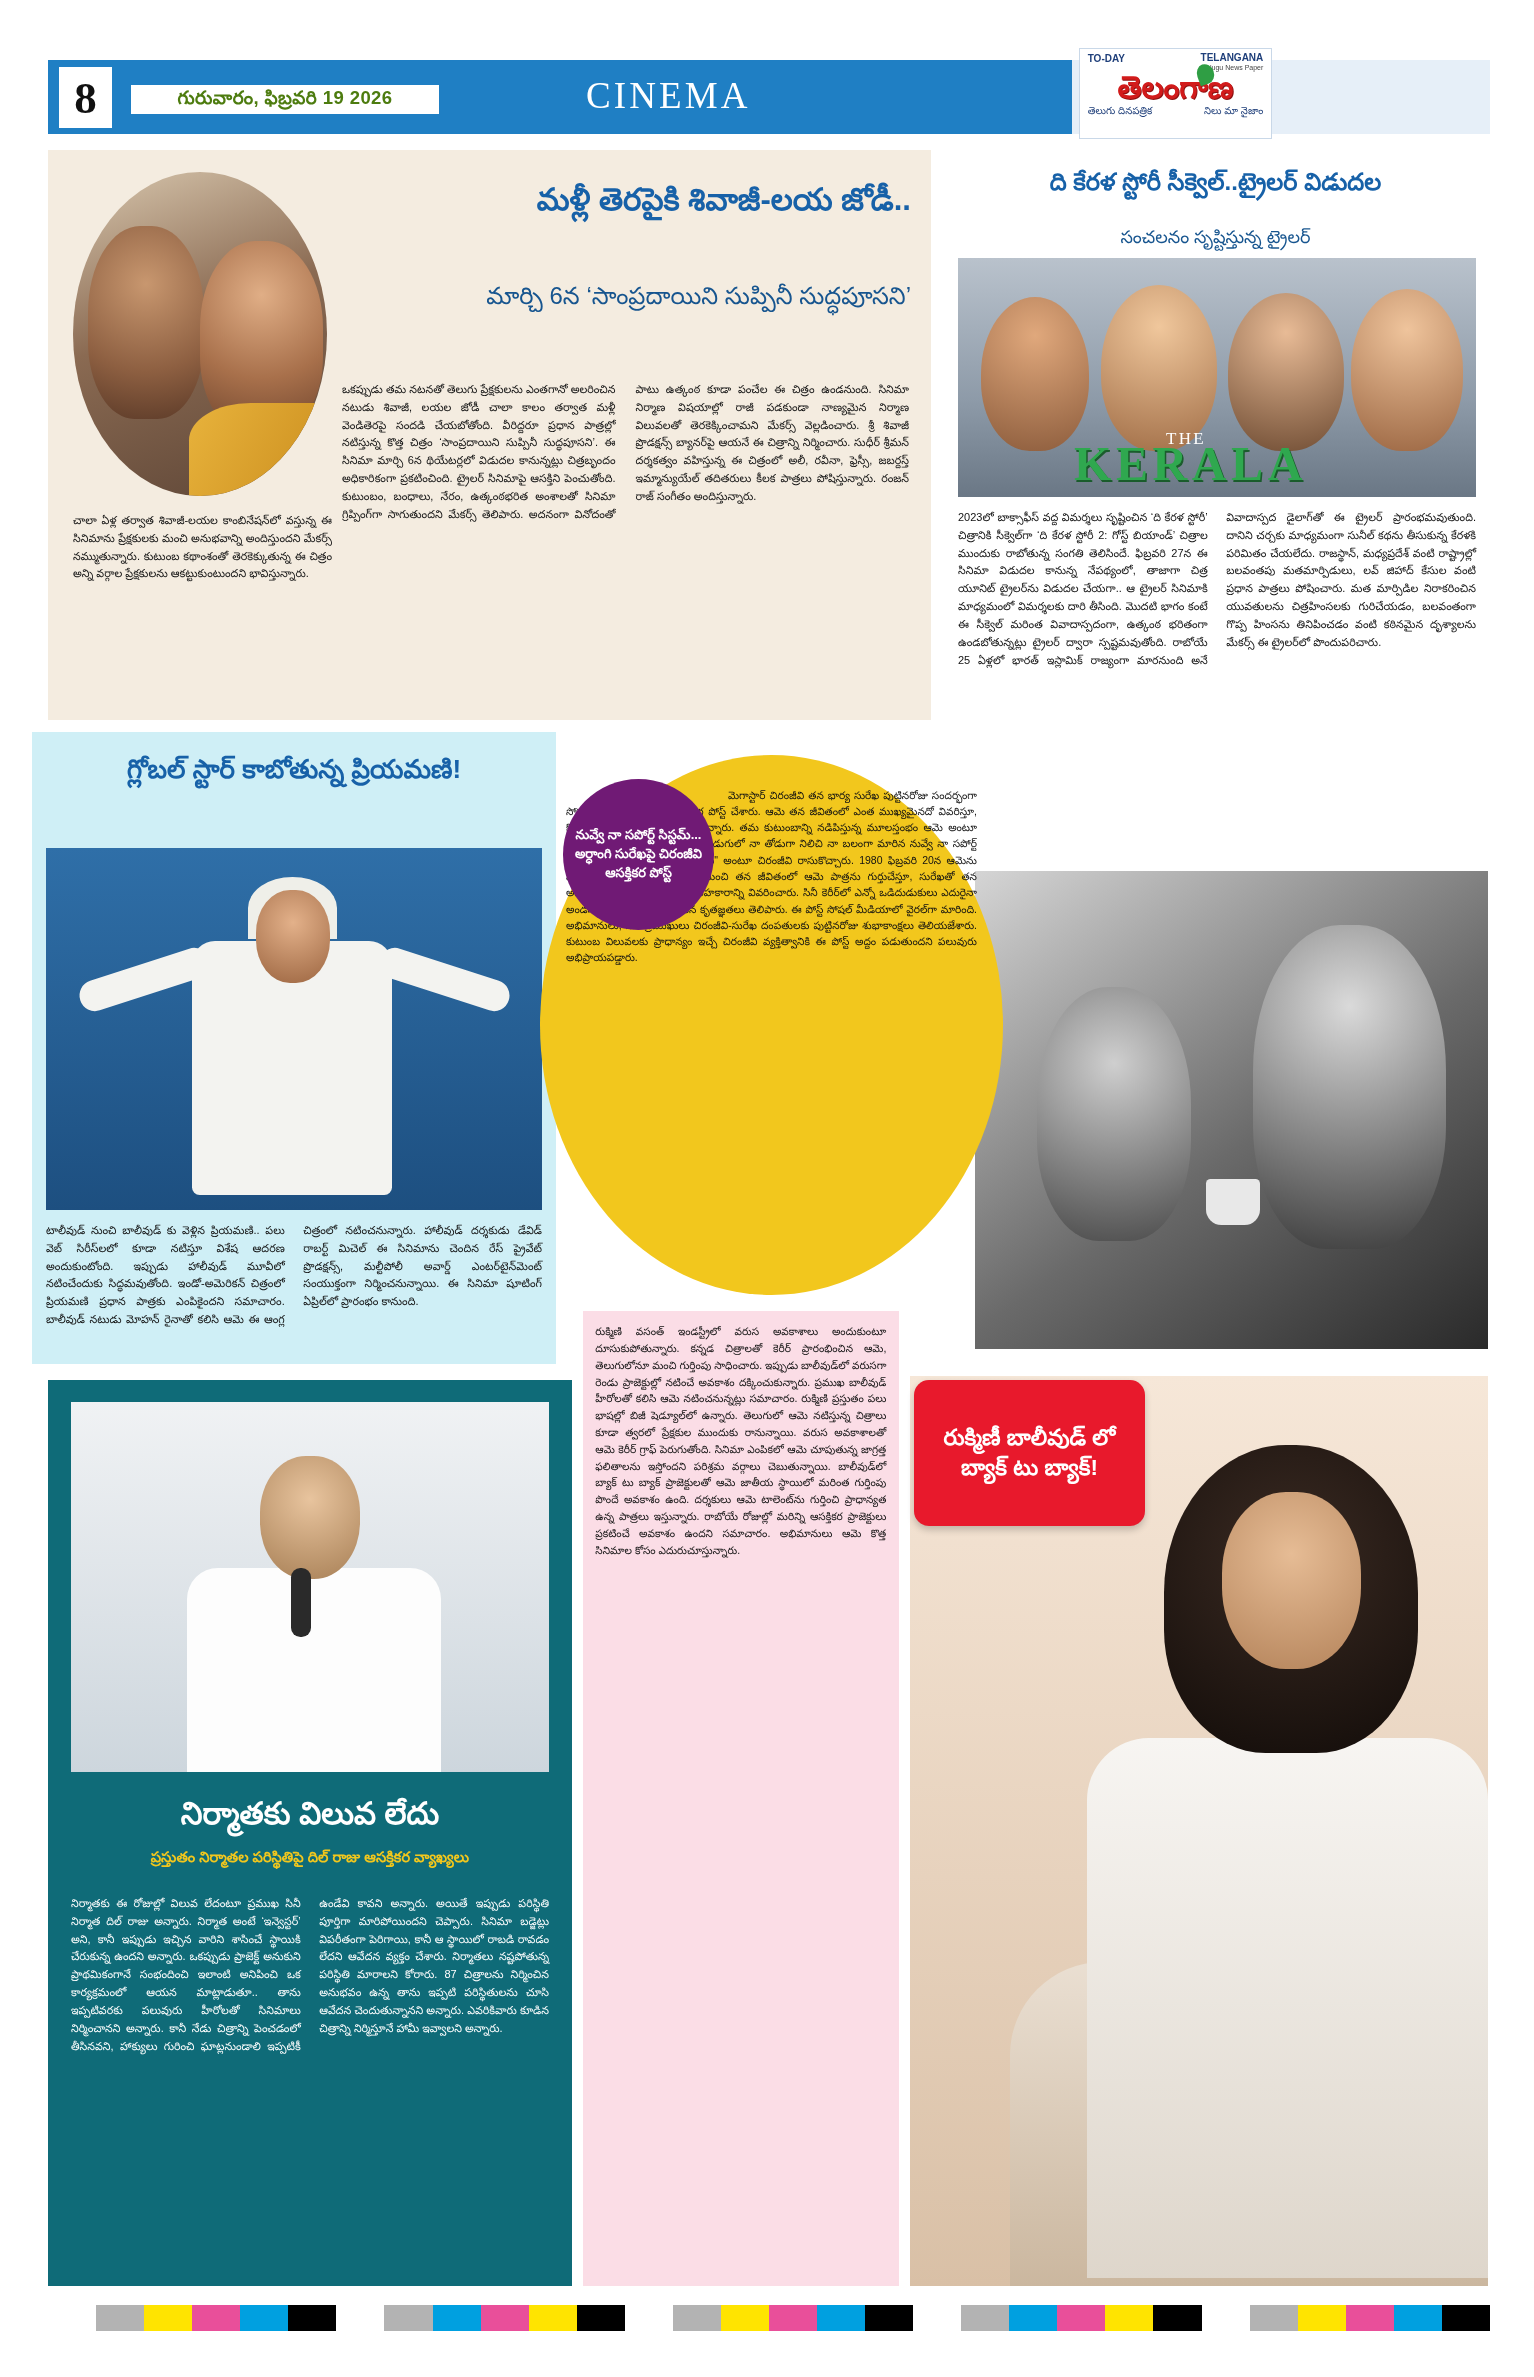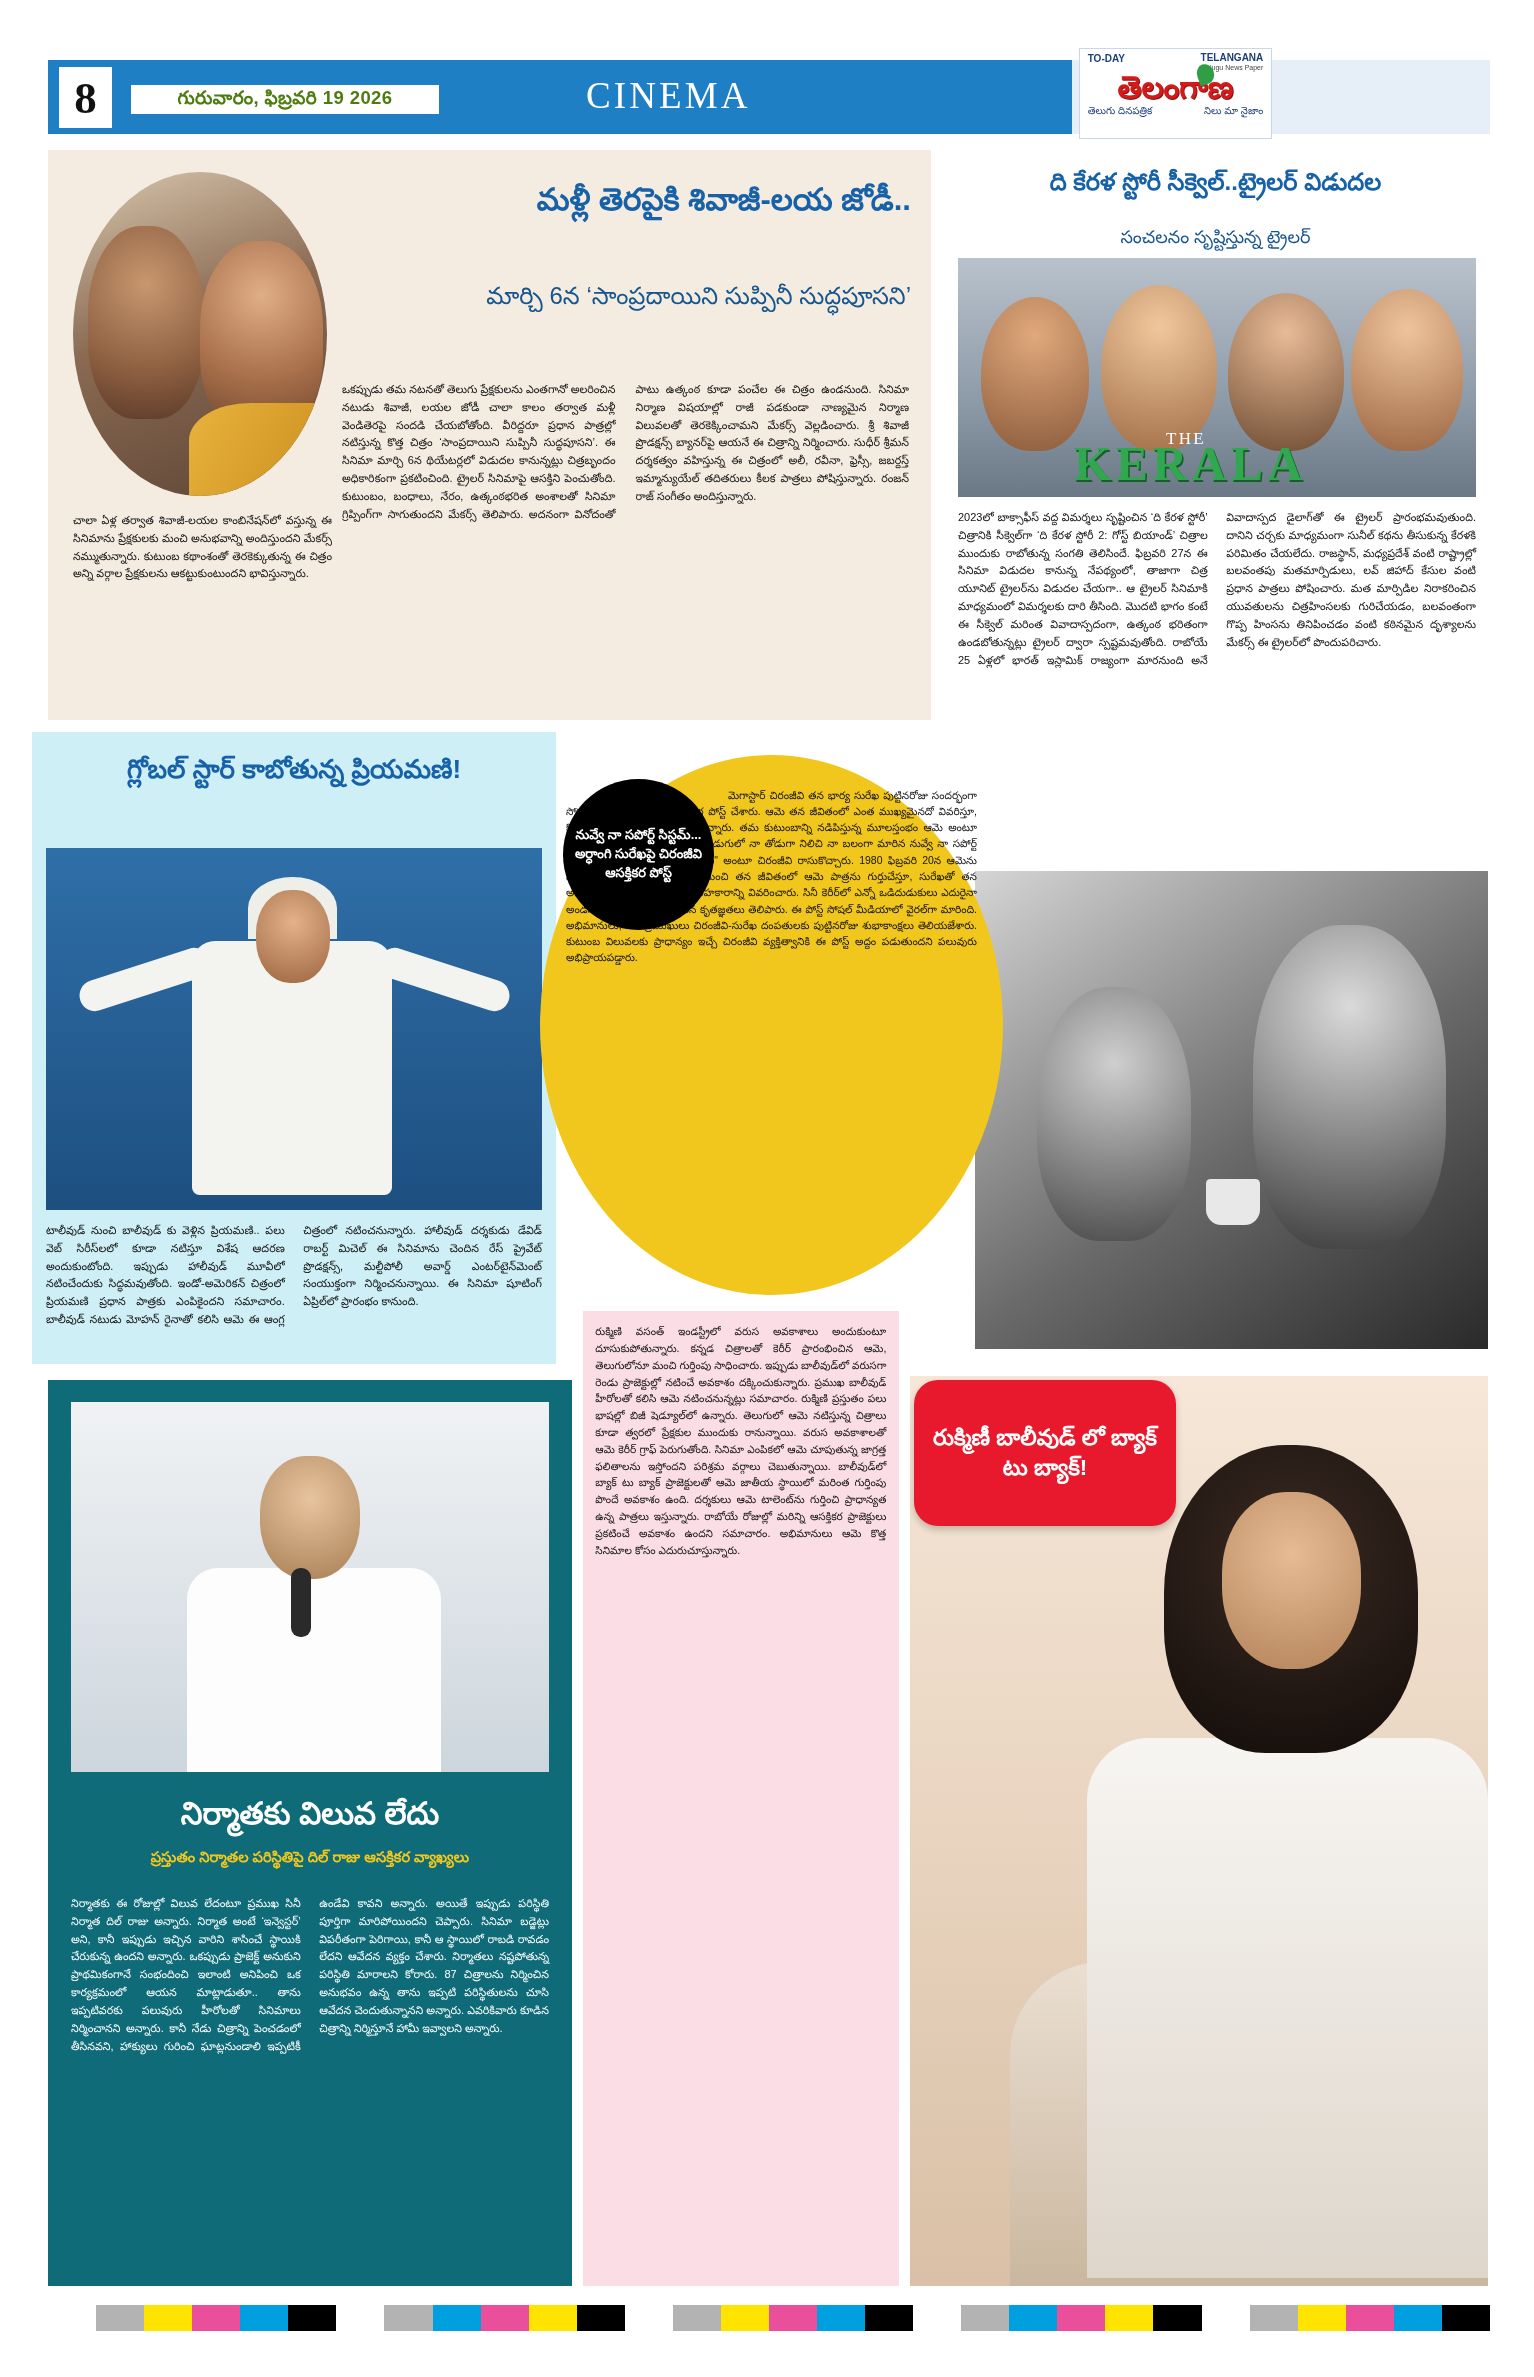--- a/index.html
+++ b/index.html
@@ -220,21 +220,21 @@
 
   
   .circle-yellow {
     left: 540px; top: 755px; width: 463px; height: 540px;
     background: #f2c71d;
     border-radius: 50%;
     z-index: 5;
   }
   .circle-blue {
     left: 563px; top: 779px; width: 151px; height: 151px;
-    background: #000000; border-radius: 50%;
+    background: #701a75; border-radius: 50%;
     z-index: 7;
     display:flex; align-items:center; justify-content:center;
     color:#fff; font-size: 13px; font-weight:bold; text-align:center; line-height:1.45;
     padding: 7.7px;
   }
   .circle-text {
     position:absolute; left: 540px; top: 779px; width: 463px; height: 509px;
     z-index: 6; font-size: 10.5px; line-height: 1.55; color:#111;
     text-align: justify;
     padding: 7.7px 26px;
@@ -301,22 +301,22 @@
 
   
   .art6 { left: 583px; top: 1311px; width: 316px; height: 975px; background: #fbdde6; }
   .art6-body {
     position:absolute; left: 12.3px; top: 12.3px; width: 291px;
     font-size: 10.5px; line-height: 1.6; color:#111; text-align: justify;
   }
 
   
   .badge-red {
-    left: 914px; top: 1380px; width: 262px; height: 146px;
-    background: #e8192c; border-radius: 24px;
+    left: 914px; top: 1380px; width: 231px; height: 146px;
+    background: #e8192c; border-radius: 15px;
     display:flex; align-items:center; justify-content:center;
     color:#ffffff; font-weight:bold; font-size: 22.4px; text-align:center;
     line-height:1.35; padding: 7.7px; z-index: 9;
     box-shadow: 0 3.1px 7.7px rgba(0,0,0,.2);
   }
 
   
   .art7-photo {
     left: 910px; top: 1376px; width: 578px; height: 910px;
     background: linear-gradient(180deg,#f6e7d8 0%, #e7d2bd 55%, #d9c0a6 100%);

